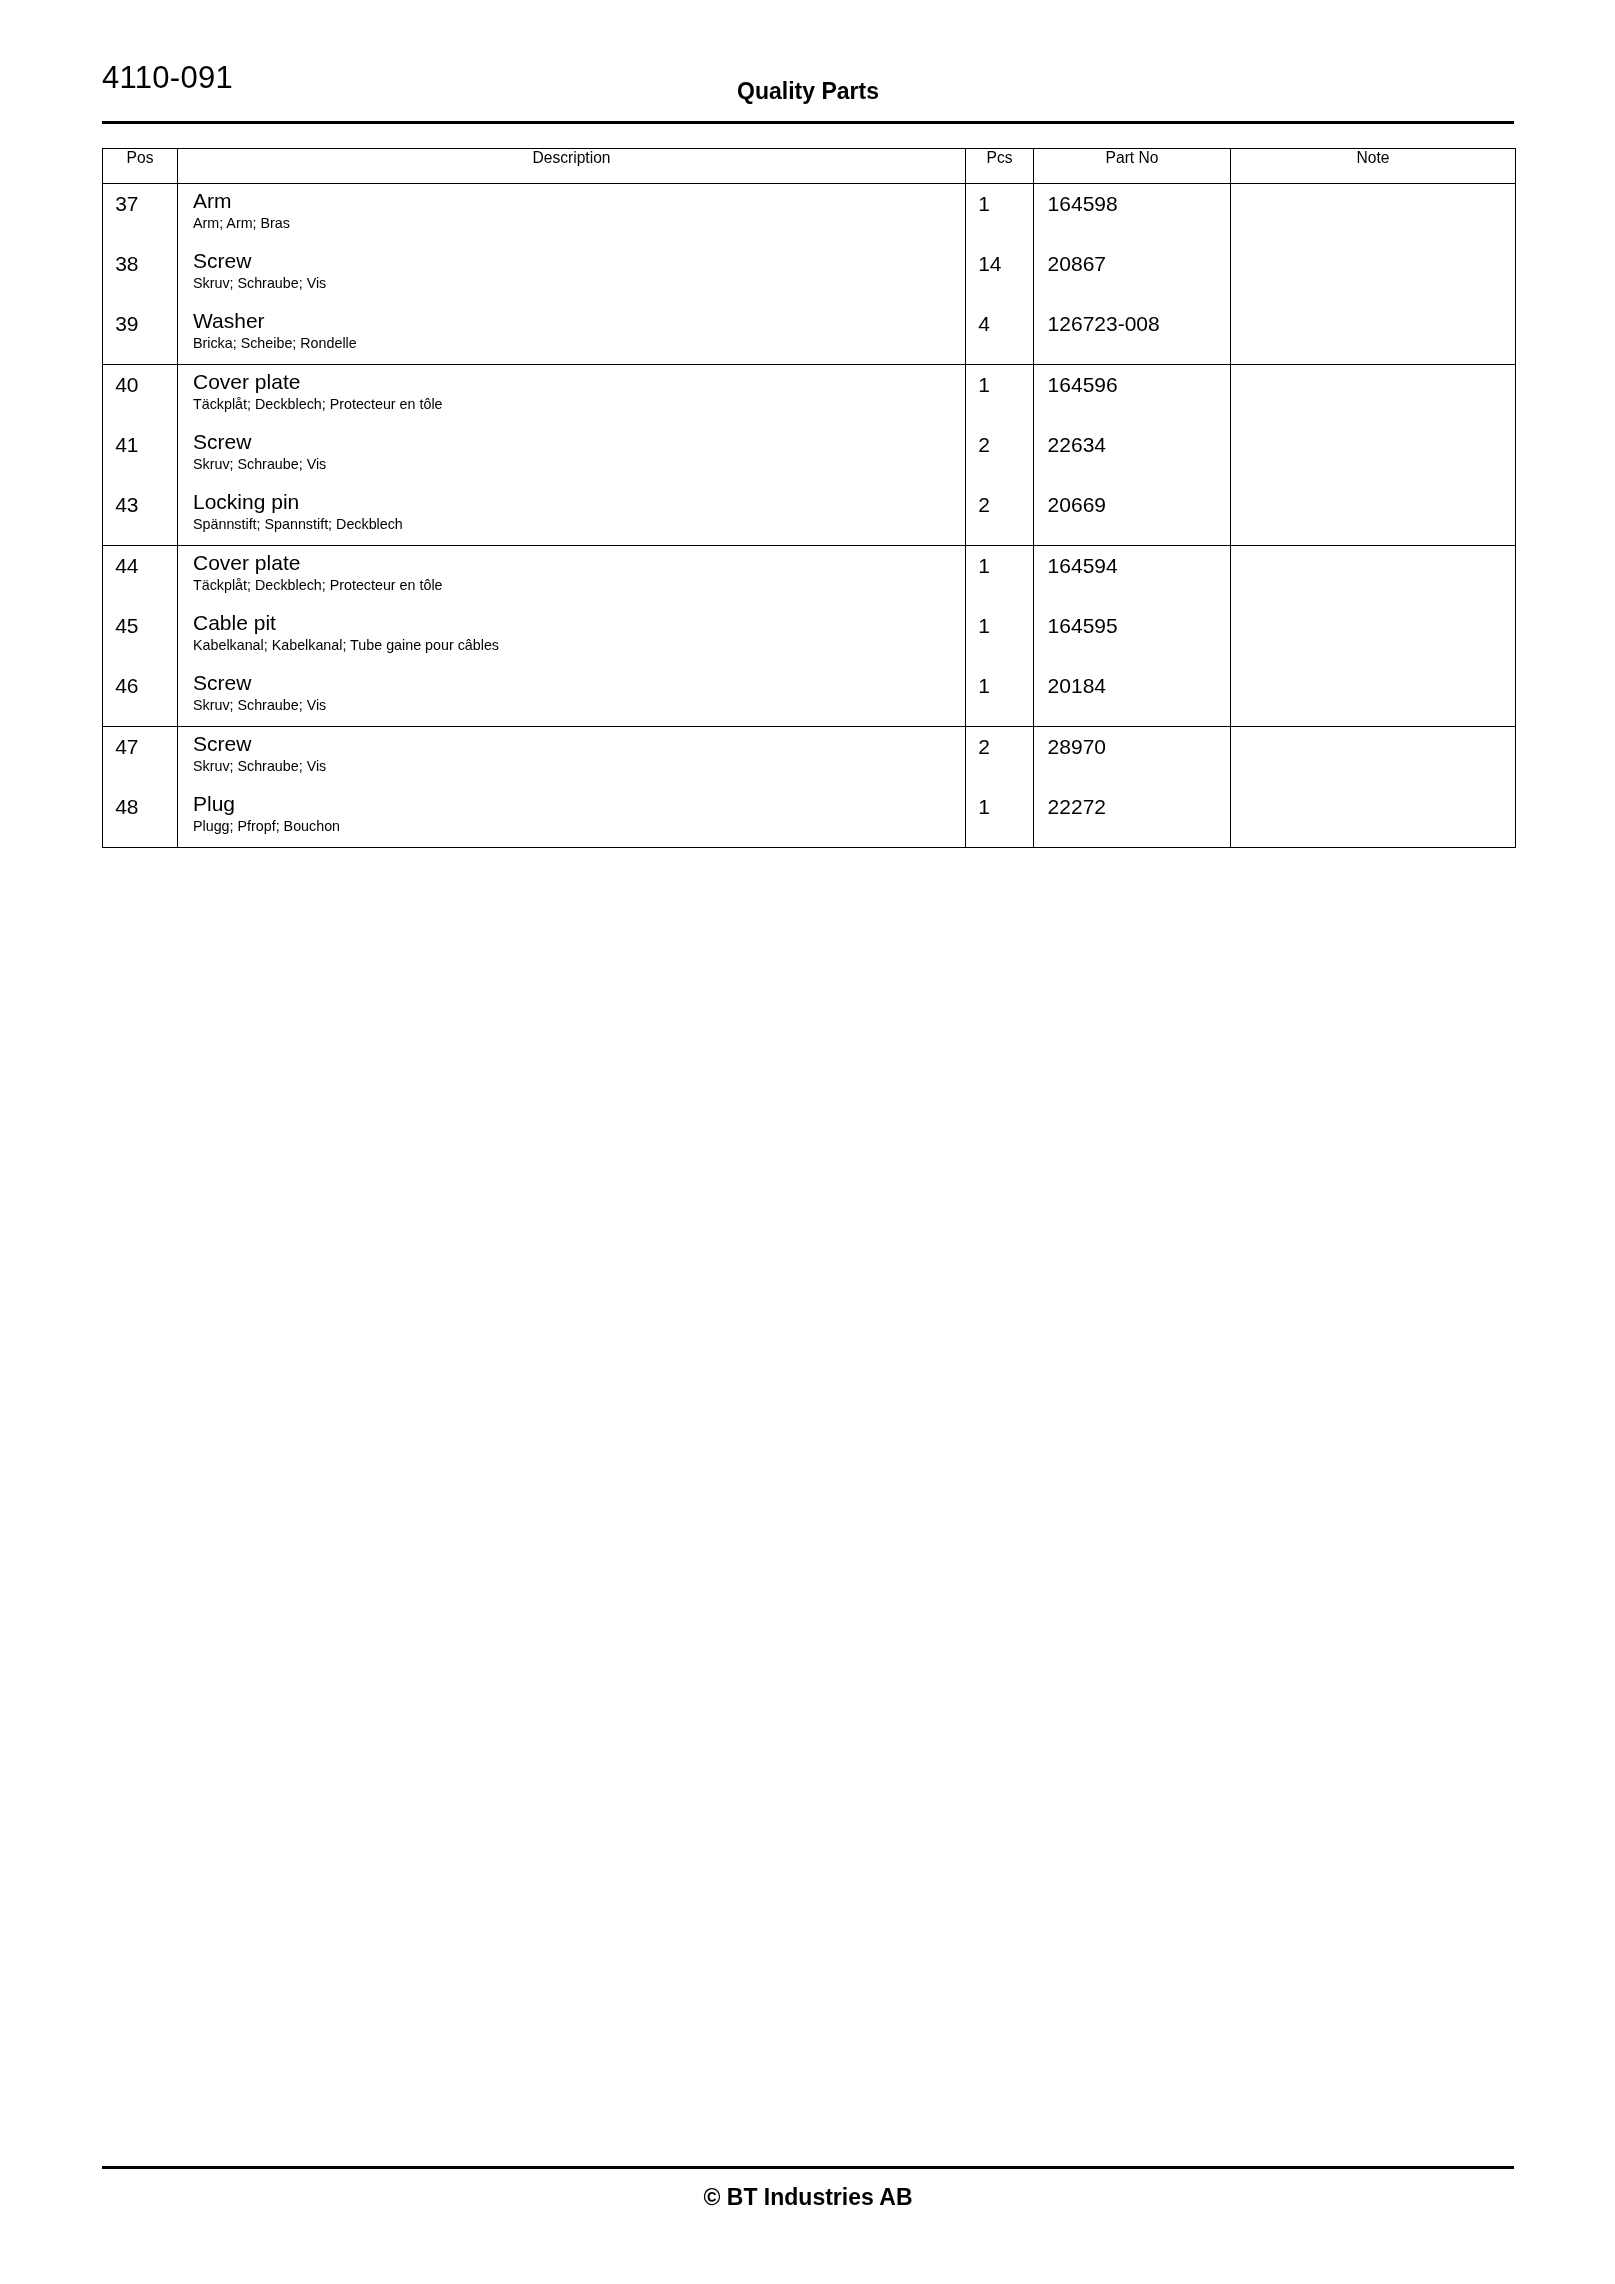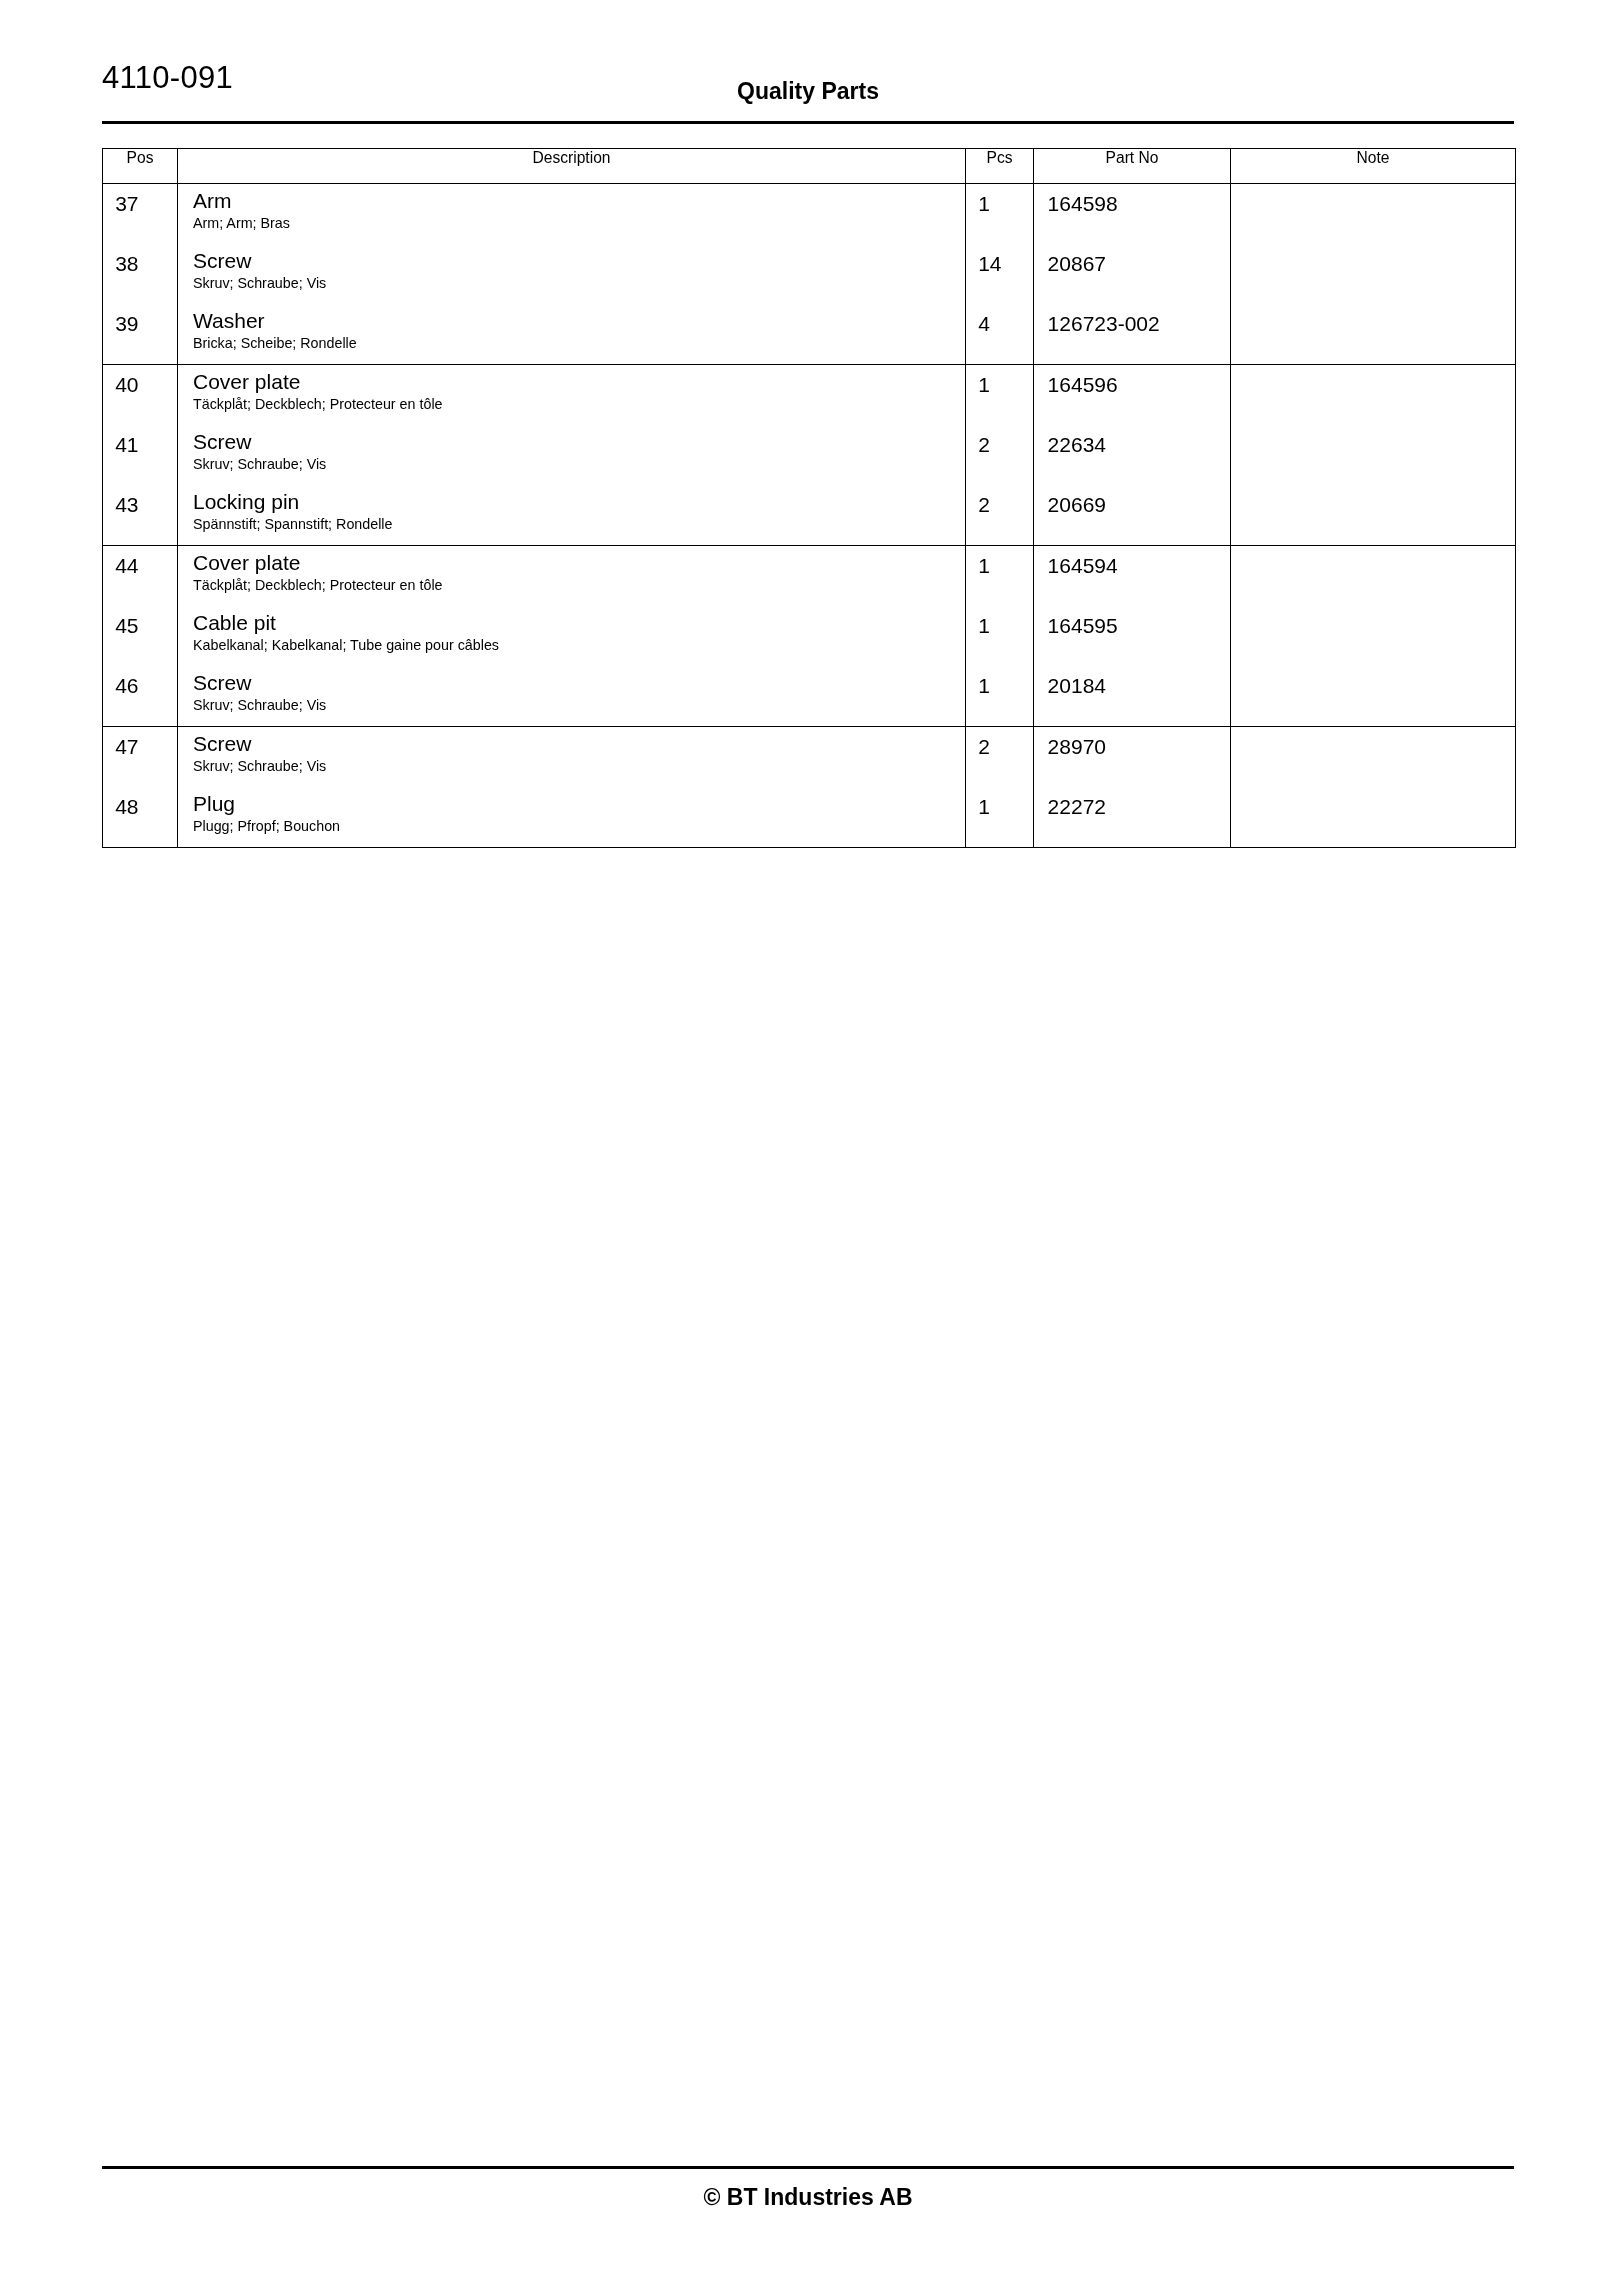--- a/index.html
+++ b/index.html
@@ -204,21 +204,21 @@
             </div>
           </td>
           <td class="group">
             <div class="subrow cell-pcs">1</div>
             <div class="subrow cell-pcs">14</div>
             <div class="subrow cell-pcs">4</div>
           </td>
           <td class="group">
             <div class="subrow cell-part">164598</div>
             <div class="subrow cell-part">20867</div>
-            <div class="subrow cell-part">126723-002</div>
+            <div class="subrow cell-part">126723-008</div>
           </td>
           <td class="group">
             <div class="subrow cell-note"></div>
             <div class="subrow cell-note"></div>
             <div class="subrow cell-note"></div>
           </td>
         </tr>
 
         <tr>
           <td class="group">
@@ -230,21 +230,21 @@
             <div class="subrow cell-desc">
               <div class="desc-main">Cover plate</div>
               <div class="desc-sub">Täckplåt; Deckblech; Protecteur en tôle</div>
             </div>
             <div class="subrow cell-desc">
               <div class="desc-main">Screw</div>
               <div class="desc-sub">Skruv; Schraube; Vis</div>
             </div>
             <div class="subrow cell-desc">
               <div class="desc-main">Locking pin</div>
-              <div class="desc-sub">Spännstift; Spannstift; Rondelle</div>
+              <div class="desc-sub">Spännstift; Spannstift; Deckblech</div>
             </div>
           </td>
           <td class="group">
             <div class="subrow cell-pcs">1</div>
             <div class="subrow cell-pcs">2</div>
             <div class="subrow cell-pcs">2</div>
           </td>
           <td class="group">
             <div class="subrow cell-part">164596</div>
             <div class="subrow cell-part">22634</div>

